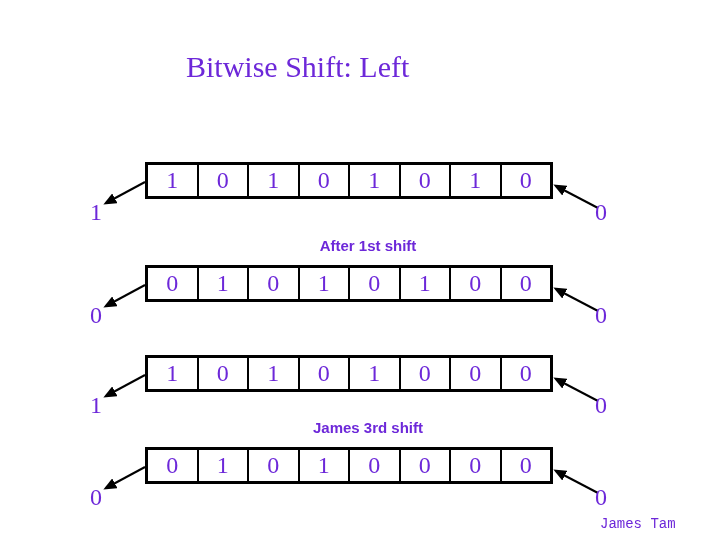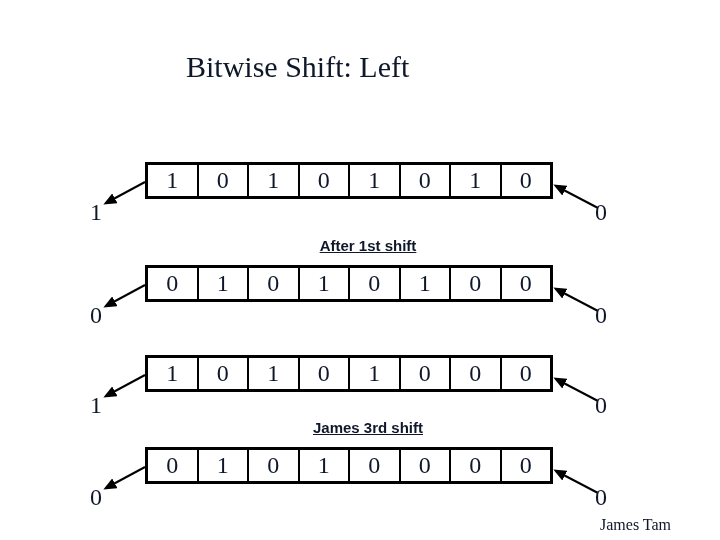--- a/index.html
+++ b/index.html
@@ -3,21 +3,21 @@
 <meta charset="utf-8">
 <style>
   html, body { margin: 0; padding: 0; }
   .slide {
     position: relative;
     width: 720px;
     height: 540px;
     background: #ffffff;
     overflow: hidden;
     font-family: "Liberation Serif", serif;
-    color: #0f172a;
+    color: #6d28d9;
   }
   .title {
     position: absolute;
     left: 186px;
     top: 50px;
     font-size: 30px;
     font-weight: normal;
     margin: 0;
     font-family: "Liberation Serif", serif;
     white-space: nowrap;
@@ -44,21 +44,20 @@
   .cell:last-child { border-right: none; }
   .caption {
     position: absolute;
     left: 243px;
     width: 250px;
     text-align: center;
     font-family: "Liberation Sans", sans-serif;
     font-size: 15px;
     font-weight: bold;
     white-space: nowrap;
-    text-decoration: underline;
   }
   .side-label {
     position: absolute;
     width: 22px;
     text-align: center;
     font-size: 24px;
     line-height: 24px;
     font-family: "Liberation Serif", serif;
   }
   .side-label.left  { left: 85px; }
@@ -66,22 +65,22 @@
   .arrows {
     position: absolute;
     left: 0;
     top: 0;
     pointer-events: none;
   }
   .credit {
     position: absolute;
     left: 600px;
     top: 516px;
-    font-size: 16px;
-    font-family: Liberation Serif, serif;
+    font-size: 14px;
+    font-family: Liberation Mono, monospace;
     white-space: nowrap;
   }
 </style>
 </head>
 <body>
 
 <div class="slide">
 
   <h1 class="title">Bitwise Shift: Left</h1>
 

